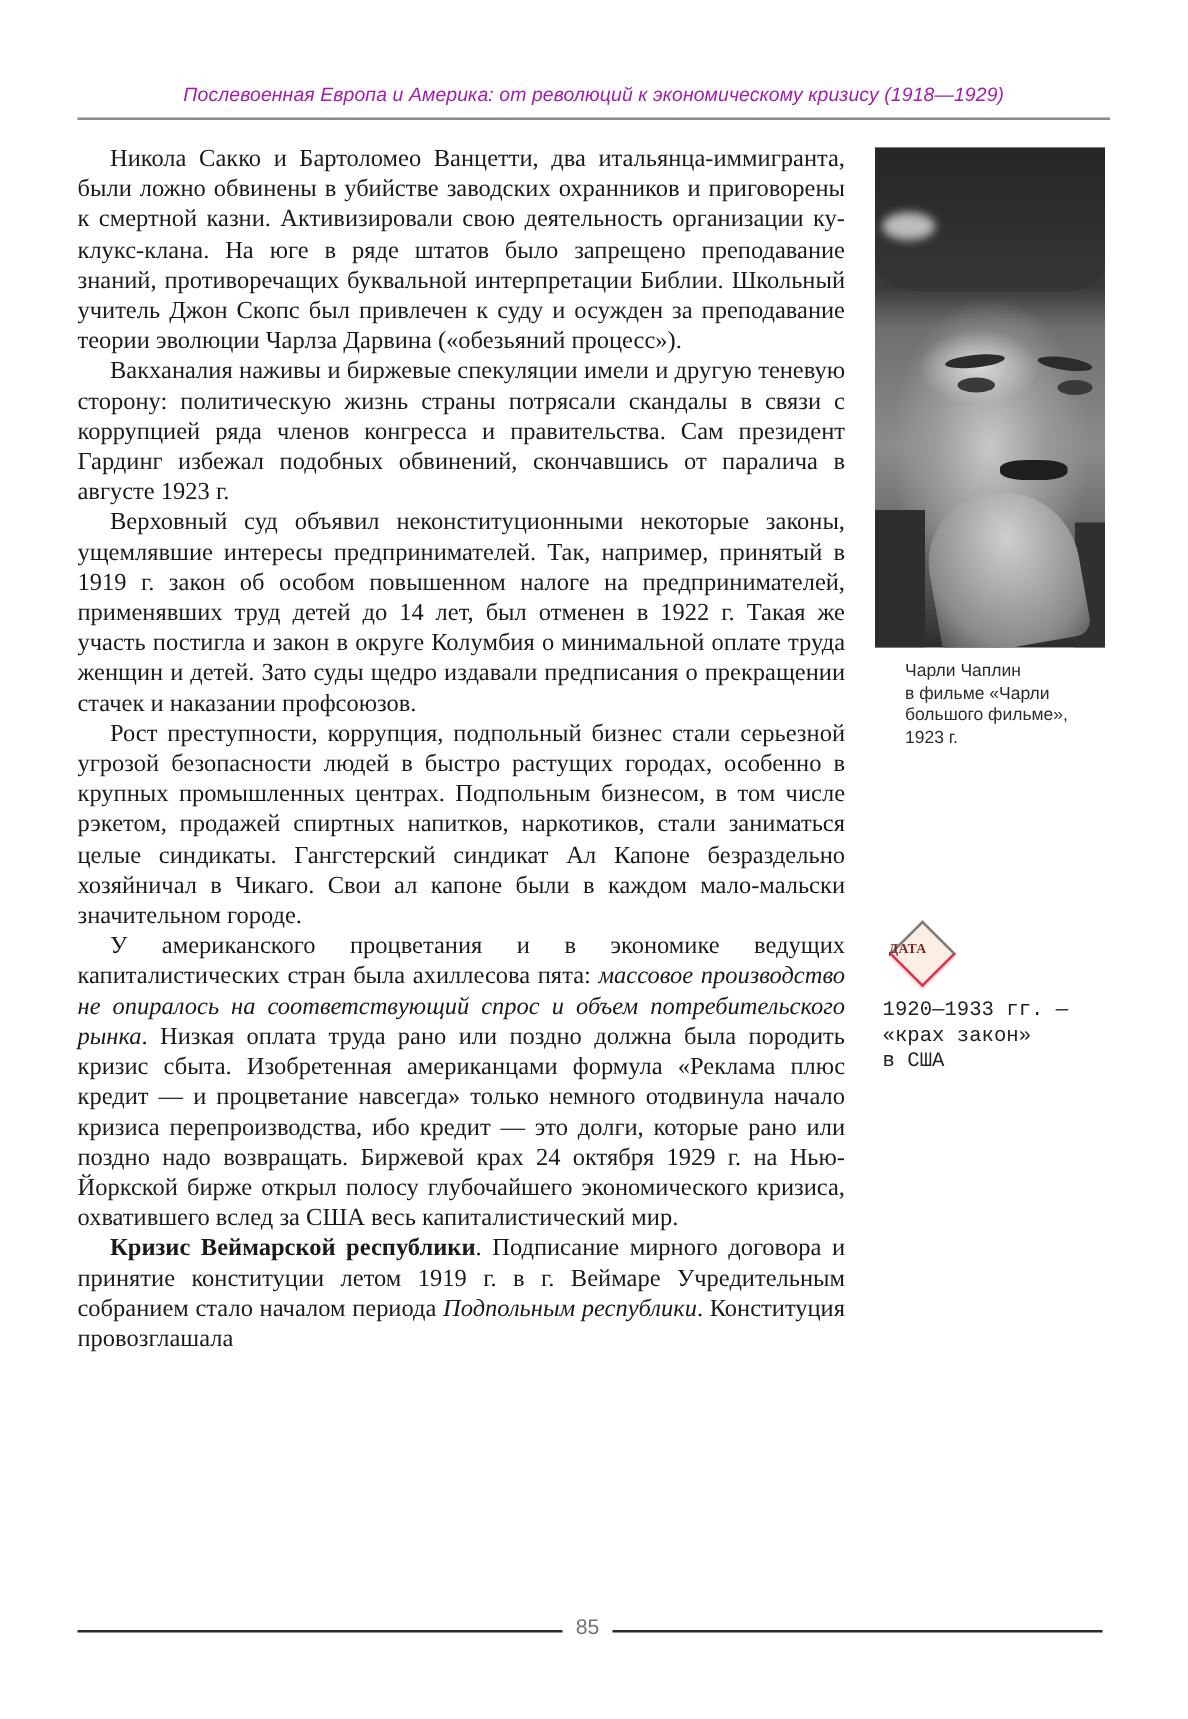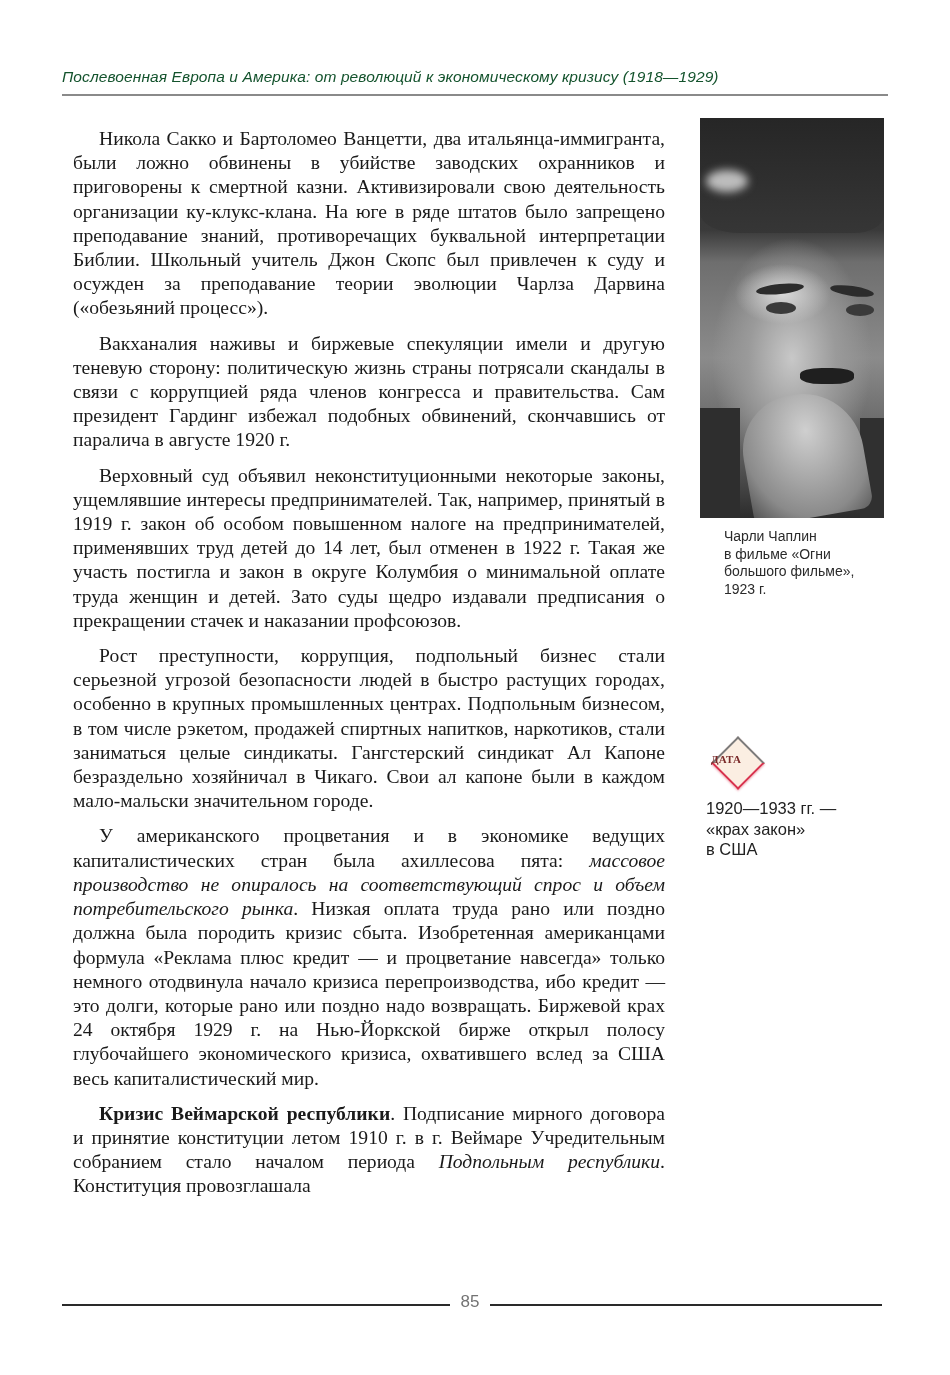--- a/index.html
+++ b/index.html
@@ -1,30 +1,30 @@
 <!DOCTYPE html>
 <html><head>
 <meta charset="utf-8">
 <style>
   html, body { margin: 0; padding: 0; background: #ffffff; }
   body { width: 950px; height: 1375px; position: relative; overflow: hidden; color: #1c1c1c; }
 
   .running-head {
     position: absolute; left: 62px; top: 68px; width: 826px;
-    text-align: left; font-family: "Liberation Sans", sans-serif; font-style: italic;
-    font-size: 15.5px; color: #14532d; letter-spacing: 0.1px;
+    text-align: center; font-family: "Liberation Sans", sans-serif; font-style: italic;
+    font-size: 15.5px; color: #a21caf; letter-spacing: 0.1px;
   }
   .head-rule { position: absolute; left: 62px; top: 94px; width: 826px; height: 2px; background: #8a8a8a; }
 
   .main-column {
     position: absolute; left: 62px; top: 116px; width: 614px;
     font-family: "Liberation Serif", serif; font-size: 19.6px; line-height: 24.2px;
     text-align: justify; color: #1a1a1a;
   }
-  .main-column p { margin: 11px; text-indent: 26px; }
+  .main-column p { margin: 0; text-indent: 26px; }
   .main-column em { font-style: italic; }
   .main-column strong { font-weight: bold; }
 
   .photo {
     position: absolute; left: 700px; top: 118px; width: 184px; height: 400px;
     overflow: hidden;
     background:
       radial-gradient(ellipse 48px 30px at 45% 44%, #d9d9d9 0%, rgba(217,217,217,0) 100%),
       radial-gradient(ellipse 80px 120px at 50% 60%, #c8c8c8 0%, #9a9a9a 55%, rgba(60,60,60,0) 100%),
       linear-gradient(180deg, #2a2a2a 0%, #3a3a3a 28%, #6e6e6e 36%, #8b8b8b 60%, #5a5a5a 85%, #2c2c2c 100%);
@@ -52,61 +52,61 @@
     border: 2px solid #7a7a7a; border-bottom-color: #d8324e; border-right-color: #d8324e;
     box-shadow: 1px 1px 2px rgba(216,50,78,0.35);
   }
   .date-badge .label {
     position: absolute; left: 0; top: 17px; width: 52px; text-align: left;
     font-family: "Liberation Serif", serif; font-weight: bold; font-size: 11px; color: #7a2a2a; letter-spacing: 0.2px;
   }
 
   .side-note {
     position: absolute; left: 706px; top: 798px; width: 180px;
-    font-family: Liberation Sans, sans-serif; font-size: 16.5px; line-height: 20.5px; color: #222;
+    font-family: Liberation Mono, monospace; font-size: 16.5px; line-height: 20.5px; color: #222;
   }
 
   .footer-rule-l { position: absolute; left: 62px; top: 1304px; width: 388px; height: 1.5px; background: #2a2a2a; }
   .footer-rule-r { position: absolute; left: 490px; top: 1304px; width: 392px; height: 1.5px; background: #2a2a2a; }
   .page-number {
     position: absolute; left: 450px; top: 1292px; width: 40px; text-align: center;
     font-family: "Liberation Sans", sans-serif; font-size: 17px; color: #737373;
   }
 </style>
 </head>
 <body>
 
 <div class="running-head">Послевоенная Европа и Америка: от революций к экономическому кризису (1918—1929)</div>
 <div class="head-rule"></div>
 
 <div class="main-column">
   <p><span>Никола Сакко и Бартоломео Ванцетти, два итальянца-иммигранта, были ложно обвинены в убийстве заводских охранников и приговорены к смертной казни. Активизировали свою деятельность организации ку-клукс-клана. На юге в ряде штатов было запрещено преподавание знаний, противоречащих буквальной интерпретации Библии. Школьный учитель Джон Скопс был привлечен к суду и осужден за преподавание теории эволюции Чарлза Дарвина («обезьяний процесс»).</span></p>
-  <p><span>Вакханалия наживы и биржевые спекуляции имели и другую теневую сторону: политическую жизнь страны потрясали скандалы в связи с коррупцией ряда членов конгресса и правительства. Сам президент Гардинг избежал подобных обвинений, скончавшись от паралича в августе 1920 г.</span></p>
+  <p><span>Вакханалия наживы и биржевые спекуляции имели и другую теневую сторону: политическую жизнь страны потрясали скандалы в связи с коррупцией ряда членов конгресса и правительства. Сам президент Гардинг избежал подобных обвинений, скончавшись от паралича в августе 1923 г.</span></p>
   <p><span>Верховный суд объявил неконституционными некоторые законы, ущемлявшие интересы предпринимателей. Так, например, принятый в 1919 г. закон об особом повышенном налоге на предпринимателей, применявших труд детей до 14 лет, был отменен в 1922 г. Такая же участь постигла и закон в округе Колумбия о минимальной оплате труда женщин и детей. Зато суды щедро издавали предписания о прекращении стачек и наказании профсоюзов.</span></p>
   <p><span>Рост преступности, коррупция, подпольный бизнес стали серьезной угрозой безопасности людей в быстро растущих городах, особенно в крупных промышленных центрах. Подпольным бизнесом, в том числе рэкетом, продажей спиртных напитков, наркотиков, стали заниматься целые синдикаты. Гангстерский синдикат Ал Капоне безраздельно хозяйничал в Чикаго. Свои ал капоне были в каждом мало-мальски значительном городе.</span></p>
   <p><span>У американского процветания и в экономике ведущих капиталистических стран была ахиллесова пята: </span><em>массовое производство не опиралось на соответствующий спрос и объем потребительского рынка</em><span>. Низкая оплата труда рано или поздно должна была породить кризис сбыта. Изобретенная американцами формула «Реклама плюс кредит — и процветание навсегда» только немного отодвинула начало кризиса перепроизводства, ибо кредит — это долги, которые рано или поздно надо возвращать. Биржевой крах 24 октября 1929 г. на Нью-Йоркской бирже открыл полосу глубочайшего экономического кризиса, охватившего вслед за США весь капиталистический мир.</span></p>
-  <p><strong>Кризис Веймарской республики</strong><span>. Подписание мирного договора и принятие конституции летом 1910 г. в г. Веймаре Учредительным собранием стало началом периода </span><em>Подпольным республики</em><span>. Конституция провозглашала</span></p>
+  <p><strong>Кризис Веймарской республики</strong><span>. Подписание мирного договора и принятие конституции летом 1919 г. в г. Веймаре Учредительным собранием стало началом периода </span><em>Подпольным республики</em><span>. Конституция провозглашала</span></p>
 </div>
 
 <div class="photo">
   <div class="hat"></div>
   <div class="hat-hl"></div>
   <div class="coat"></div>
   <div class="coat2"></div>
   <div class="brow-l"></div>
   <div class="brow-r"></div>
   <div class="eye-l"></div>
   <div class="eye-r"></div>
   <div class="hand"></div>
   <div class="mustache"></div>
 </div>
 
 <div class="caption">
   <div>Чарли Чаплин</div>
-  <div>в фильме «Огни</div>
+  <div>в фильме «Чарли</div>
   <div>большого фильме»,</div>
   <div>1923 г.</div>
 </div>
 
 <div class="date-badge">
   <div class="diamond"></div>
   <div class="label">ДАТА</div>
 </div>
 
 <div class="side-note">

